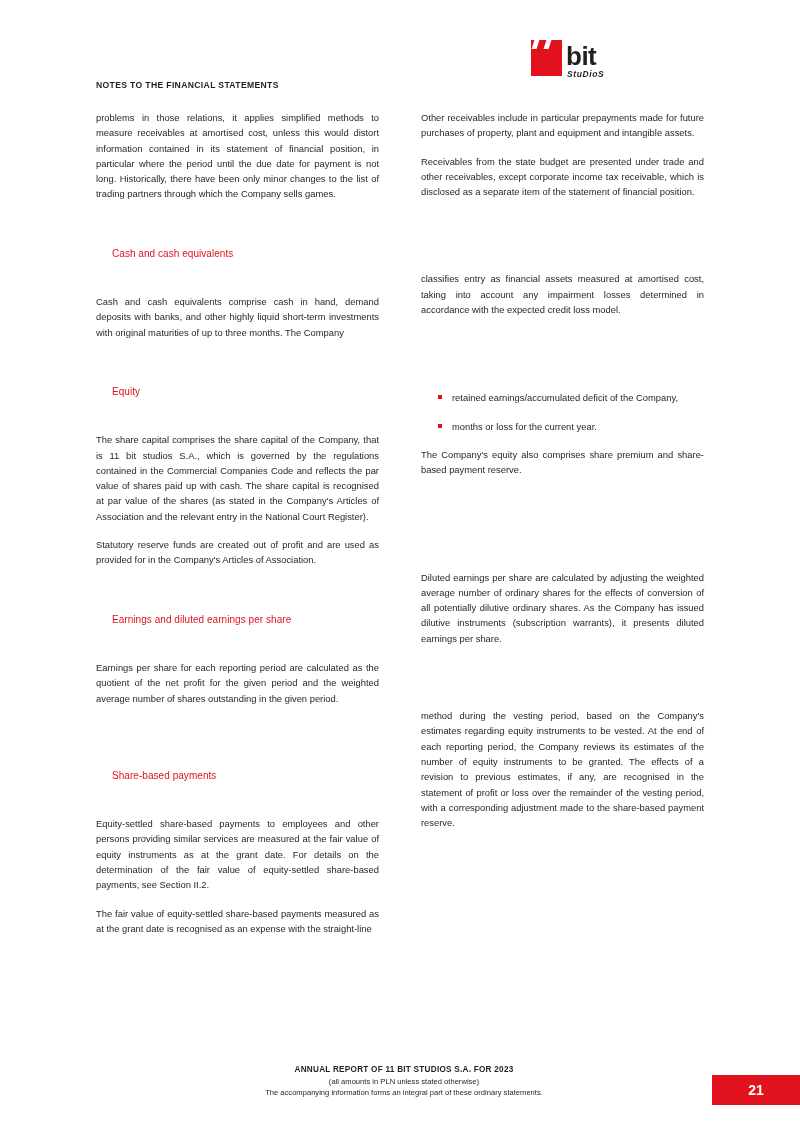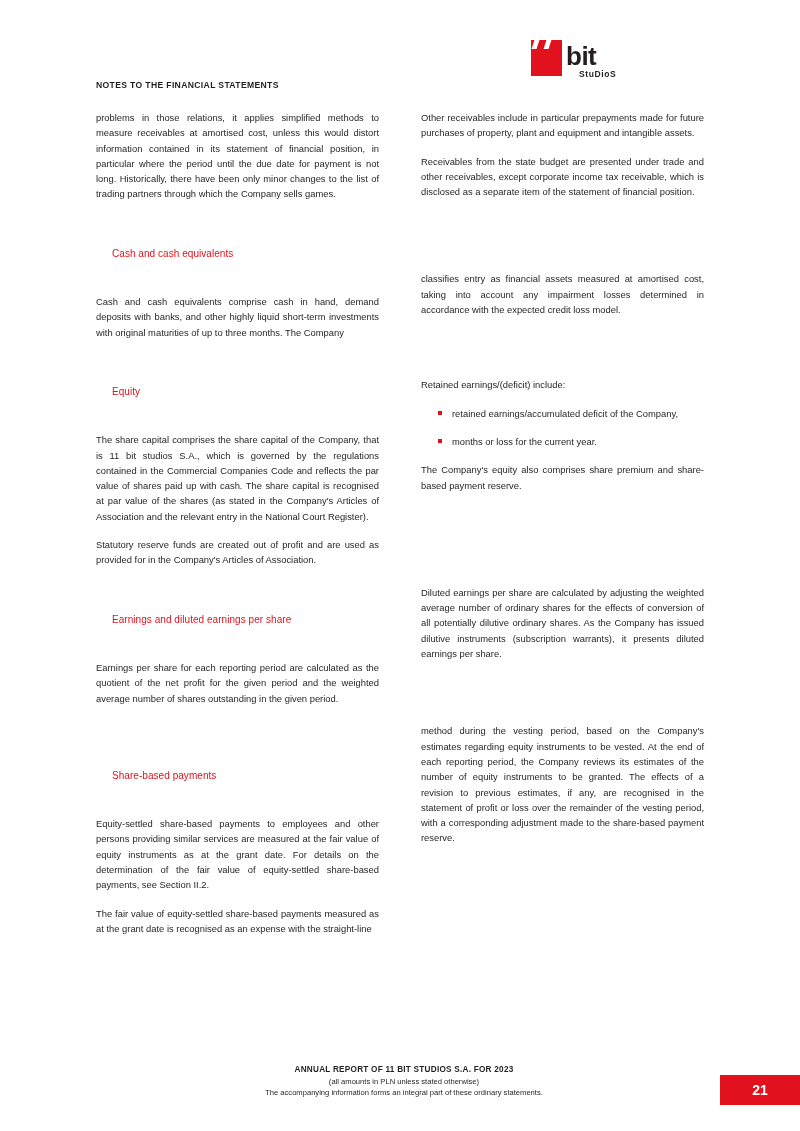--- a/index.html
+++ b/index.html
@@ -91,26 +91,27 @@
     left: 40px;
     top: 5px;
     font-size: 26px;
     font-weight: bold;
     color: #231f20;
     letter-spacing: -0.5px;
     line-height: 26px;
   }
   .logo-sub {
     position: absolute;
-    left: 53px;
+    left: 41px;
     top: 31px;
     font-size: 8.5px;
     font-weight: bold;
     color: #231f20;
     letter-spacing: 0.6px;
+    font-style: italic;
   }
 
   
   .col {
     position: absolute;
     top: 110px;
     width: 283px;
     font-size: 9.4px;
     line-height: 15.3px;
     text-align: justify;
@@ -181,21 +182,21 @@
     margin-bottom: 2px;
   }
   .footer-line3 {
     font-size: 7.6px;
     color: #231f20;
   }
   .page-number-box {
     position: absolute;
     right: 0;
     bottom: 26px;
-    width: 80px;
+    width: 88px;
     height: 30px;
     background: #e1121d;
     color: #ffffff;
     font-size: 14px;
     font-weight: bold;
     display: flex;
     align-items: center;
     justify-content: center;
   }
 </style>
@@ -247,21 +248,20 @@
 
   <div class="col col-right">
 
     <p class="p">Other receivables include in particular prepayments made for future purchases of property, plant and equipment and intangible assets.</p>
     <p class="p">Receivables from the state budget are presented under trade and other receivables, except corporate income tax receivable, which is disclosed as a separate item of the statement of financial position.</p>
 
     <div class="spacer-sec" style="height:72px"></div>
     <p class="p">classifies entry as financial assets measured at amortised cost, taking into account any impairment losses determined in accordance with the expected credit loss model.</p>
 
     <div class="spacer-sec" style="height:60px"></div>
-    <p class="p">Retained earnings/(deficit) include:</p>
     <ul class="bullets">
       <li>retained earnings/accumulated deficit of the Company,</li>
       <li>months or loss for the current year.</li>
     </ul>
     <p class="p" style="margin-top:9px">The Company's equity also comprises share premium and share-based payment reserve.</p>
 
     <div class="spacer-sec" style="height:92px"></div>
     <p class="p">Diluted earnings per share are calculated by adjusting the weighted average number of ordinary shares for the effects of conversion of all potentially dilutive ordinary shares. As the Company has issued dilutive instruments (subscription warrants), it presents diluted earnings per share.</p>
 
     <div class="spacer-sec" style="height:62px"></div>

